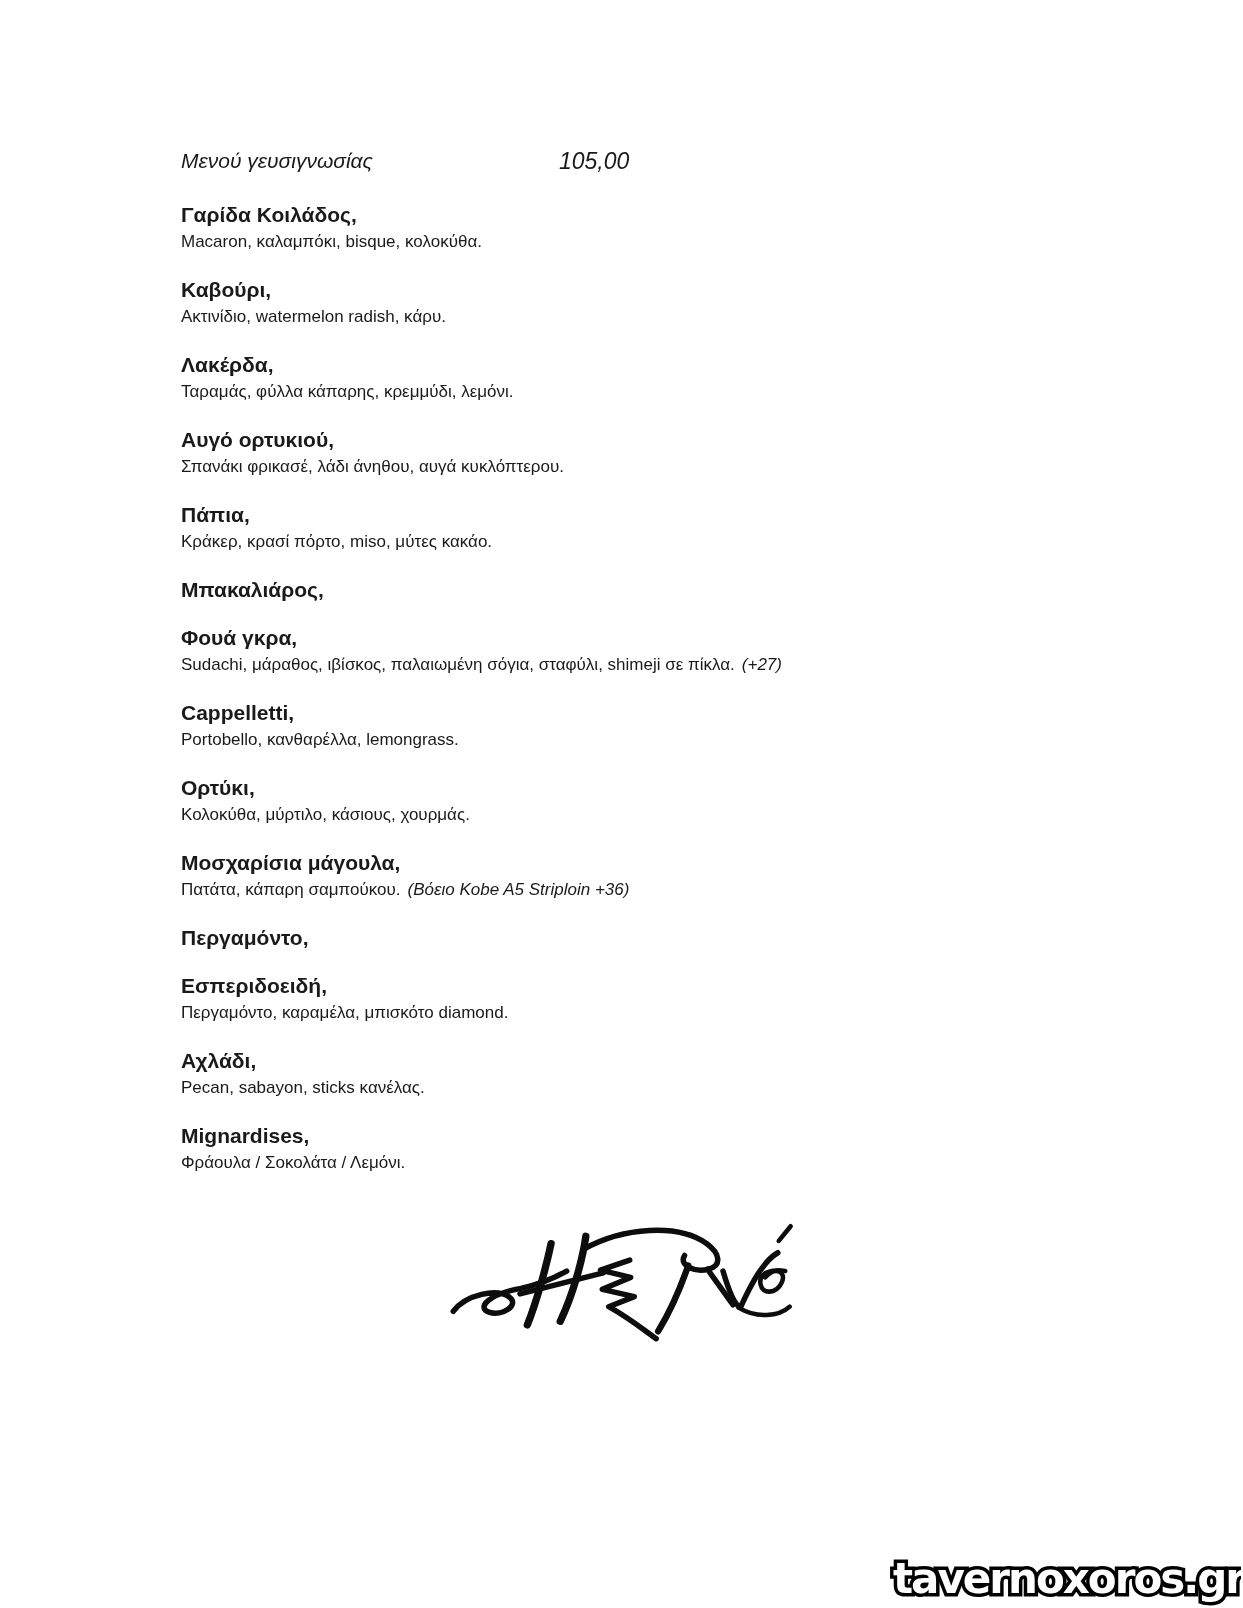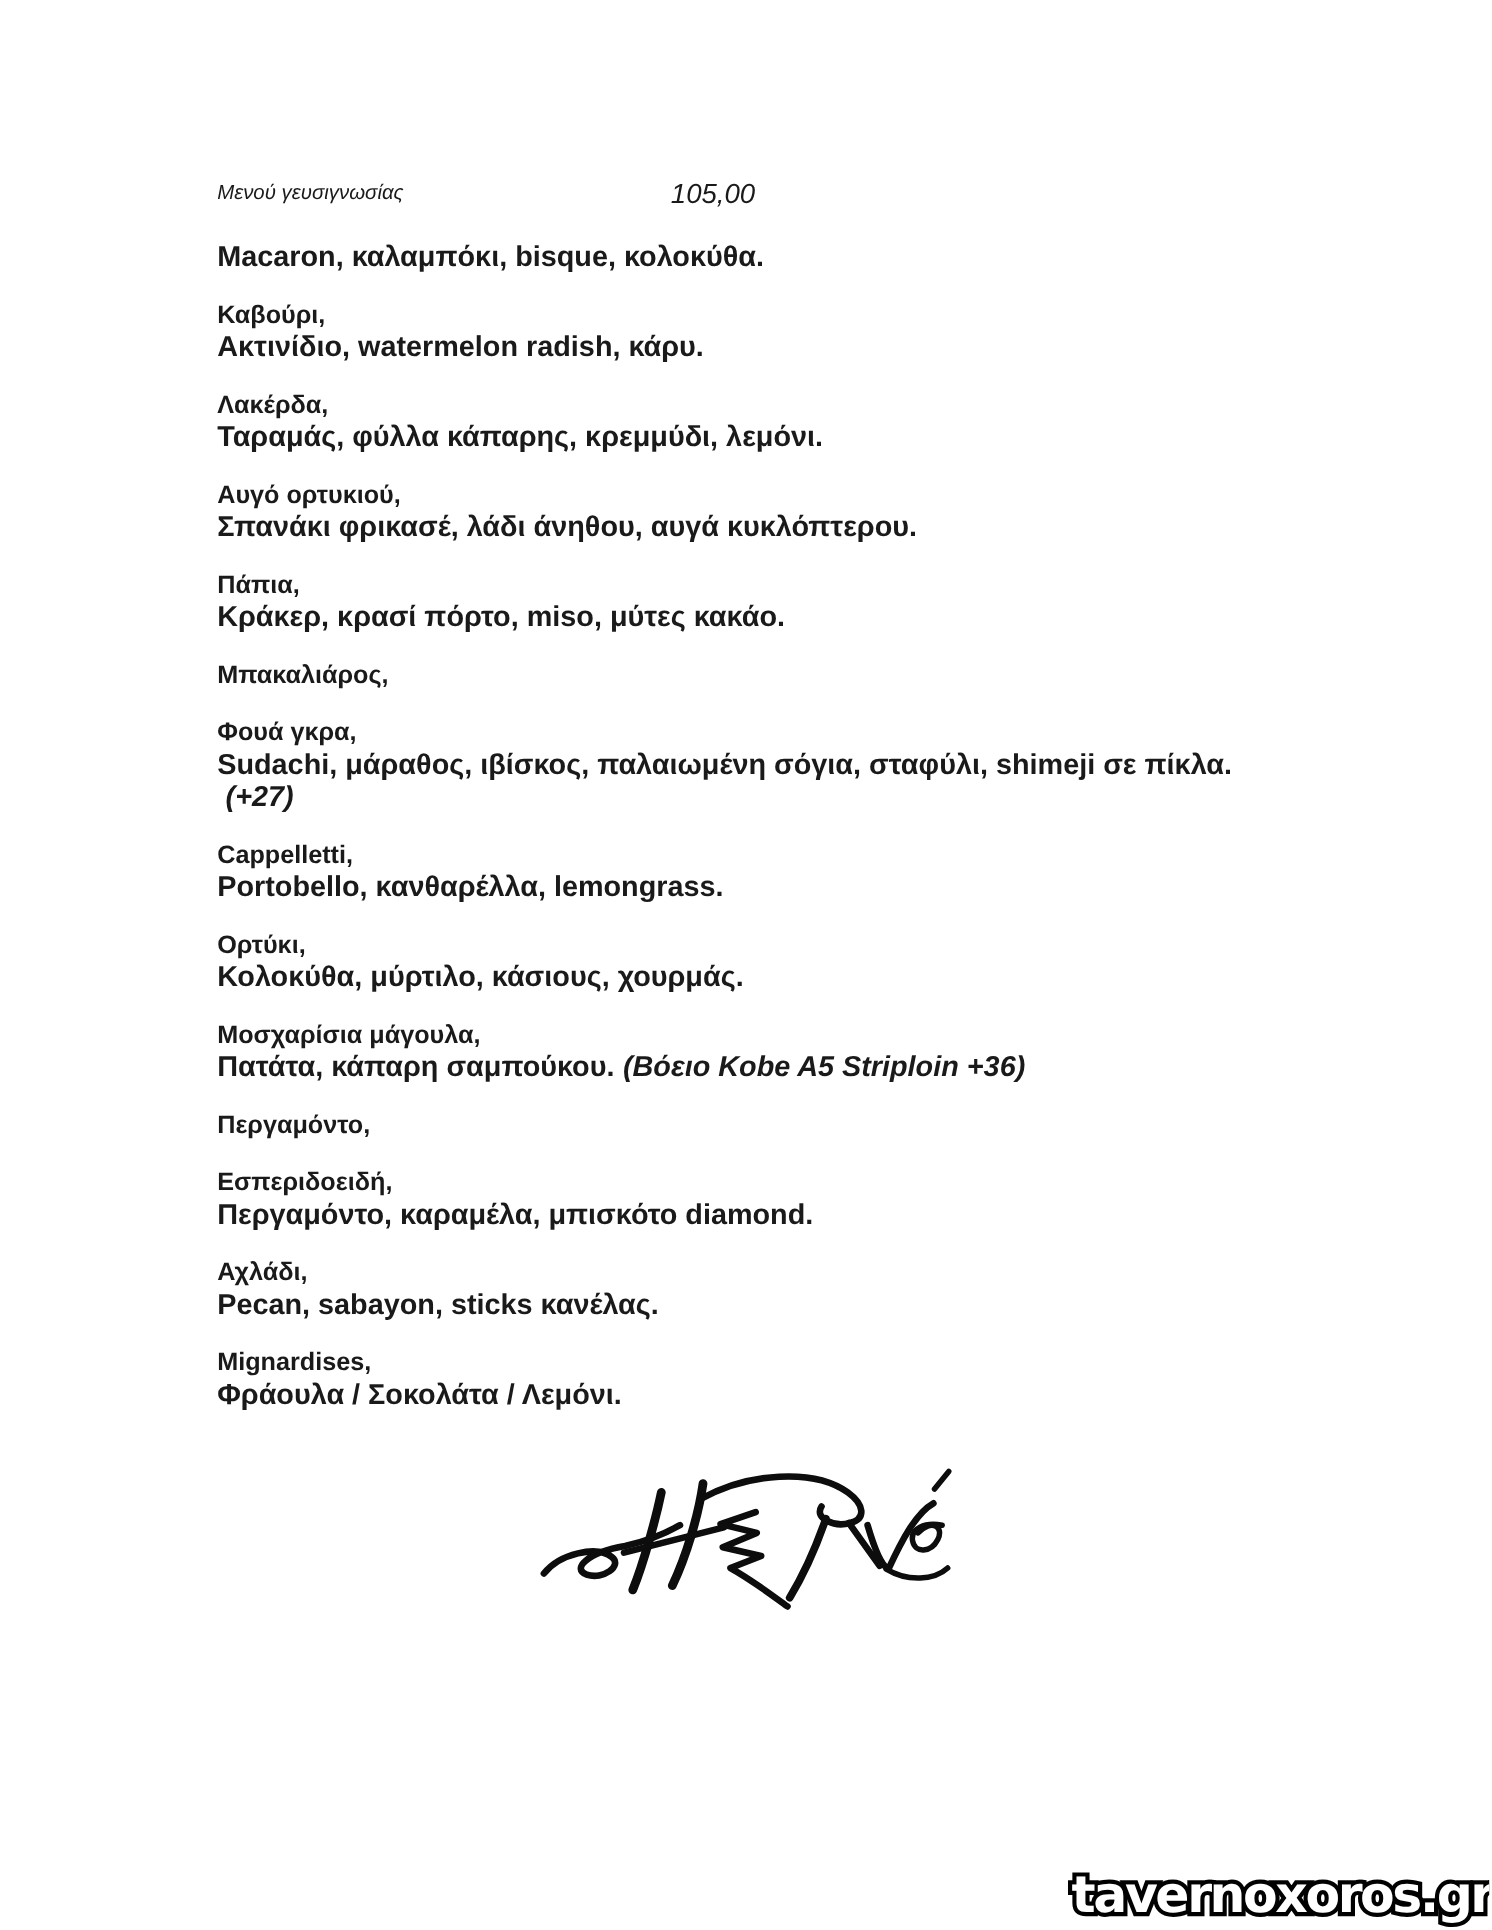--- a/index.html
+++ b/index.html
@@ -18,41 +18,40 @@
     top: 146px;
     width: 900px;
   }
   .title-row {
     position: relative;
     height: 30px;
     margin-bottom: 25px;
   }
   .menu-title {
     font-style: italic;
-    font-size: 17px;
+    font-size: 21px;
     line-height: 30px;
   }
   .menu-price {
     position: absolute;
     left: 378px;
     top: 0;
     font-style: italic;
     font-size: 23px;
     line-height: 30px;
   }
   .item { margin-bottom: 21px; }
   .item-name {
     font-weight: 700;
     font-size: 21px;
     line-height: 27px;
   }
   .item-desc {
-    font-size: 24px;
+    font-size: 17px;
     line-height: 27px;
-    font-weight: bold;
   }
   .item-note {
     font-style: italic;
     margin-left: 7px;
   }
   .item-note:empty { display: none; }
   .signature-wrap {
     margin-top: 42px;
     width: 880px;
     display: flex;
@@ -77,20 +76,21 @@
 <body>
 
 <div class="content">
 
   <div class="title-row">
     <span class="menu-title">Μενού γευσιγνωσίας</span>
     <span class="menu-price">105,00</span>
   </div>
 
   <div class="item">
+    <div class="item-name">Γαρίδα Κοιλάδος,</div>
     <div class="item-desc"><span>Macaron, καλαμπόκι, bisque, κολοκύθα.</span></div>
   </div>
 
   <div class="item">
     <div class="item-name">Καβούρι,</div>
     <div class="item-desc"><span>Ακτινίδιο, watermelon radish, κάρυ.</span></div>
   </div>
 
   <div class="item">
     <div class="item-name">Λακέρδα,</div>

